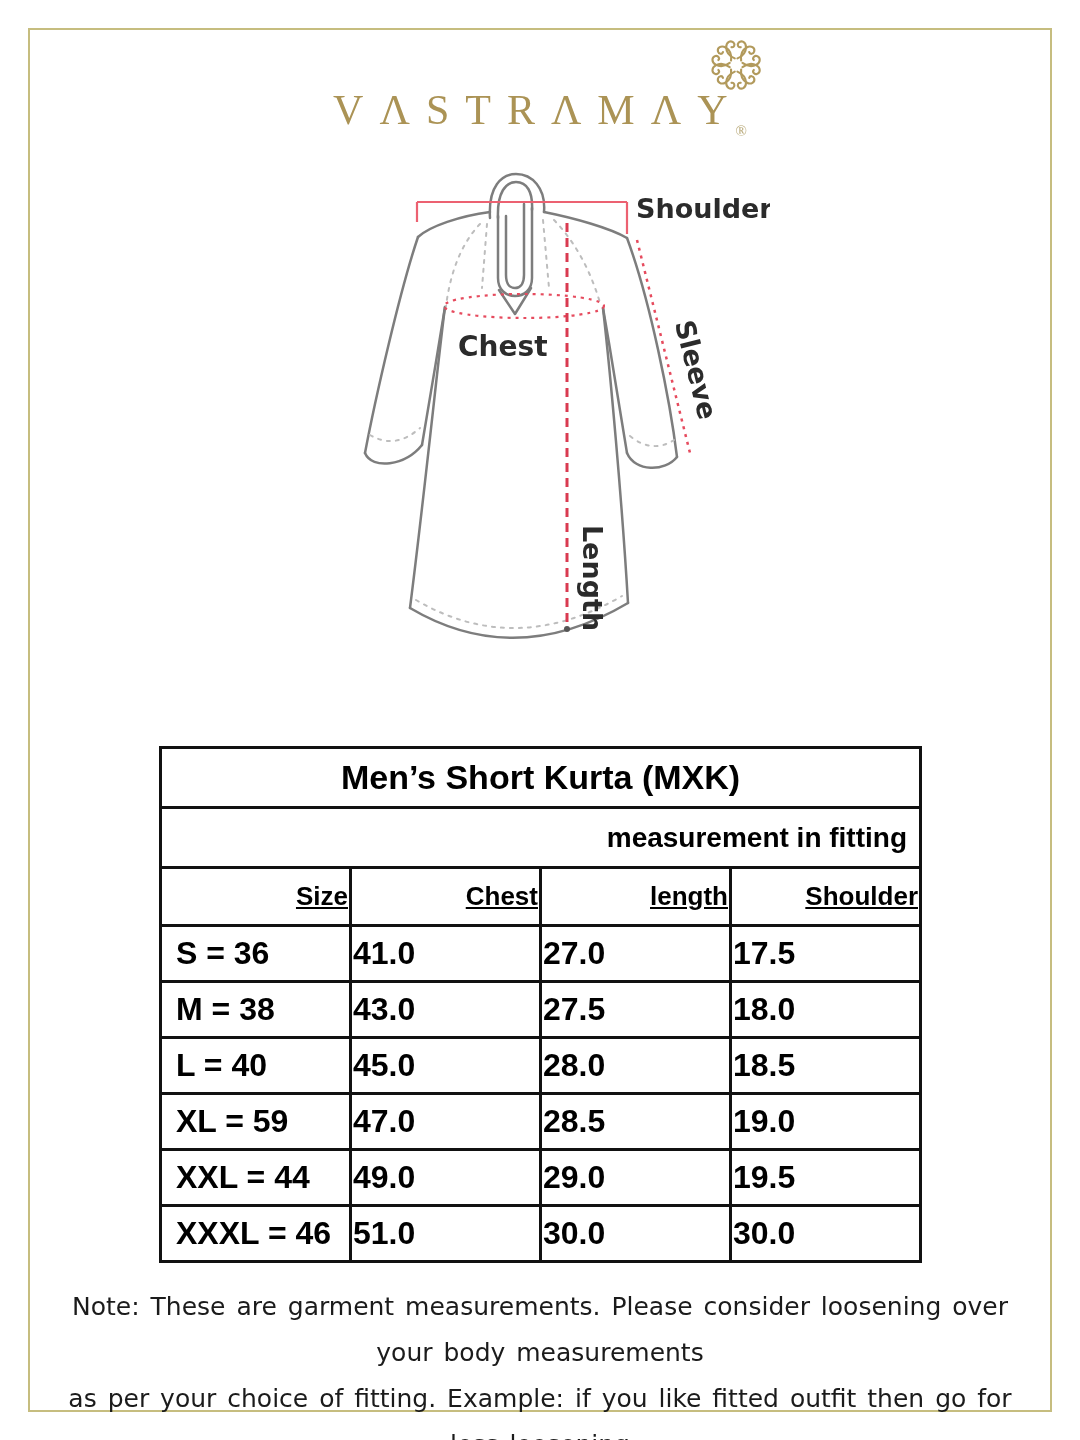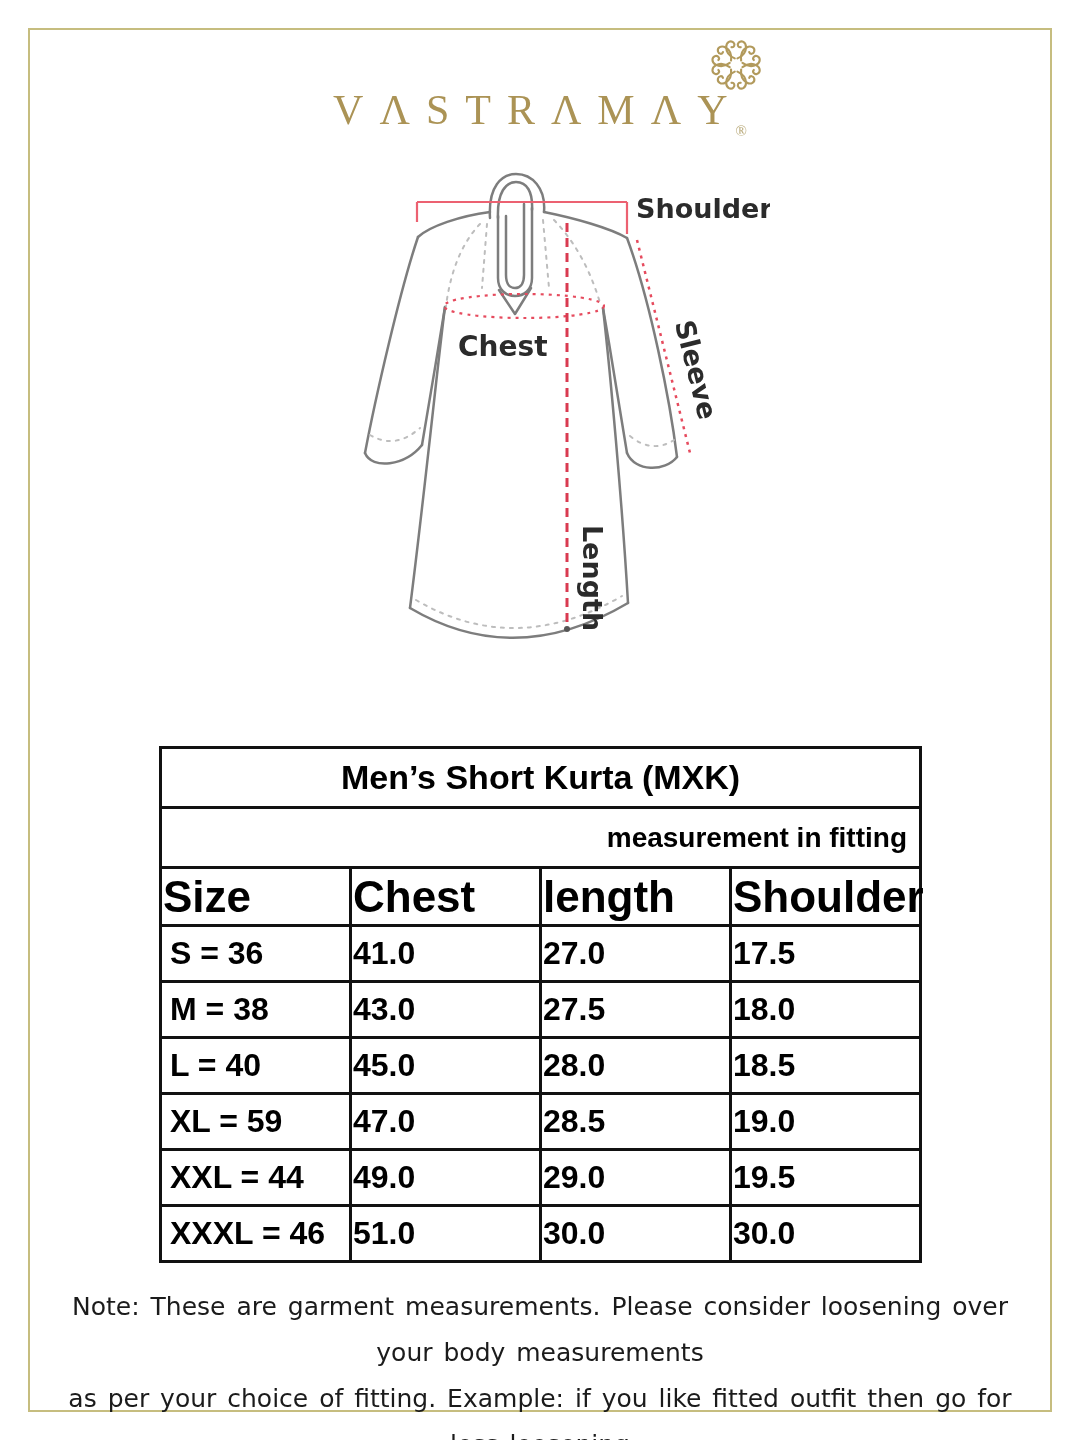--- a/index.html
+++ b/index.html
@@ -20,23 +20,23 @@
   .diagram{position:absolute;left:330px;top:160px;width:440px;height:580px;}
   .diagram text{font-family:"DejaVu Sans",sans-serif;font-weight:600;fill:#2b2b2b;}
 
   
   .size-table-wrap{position:absolute;left:159px;top:746px;width:763px;}
   table.size-table{width:100%;border-collapse:collapse;table-layout:fixed;
         border:3px solid #111;font-family:"Liberation Sans",sans-serif;color:#000;}
   table.size-table td,table.size-table th{border:3px solid #111;background:#fff;}
   .t-title{height:55px;text-align:center;font-weight:bold;font-size:34px;}
   .t-sub{height:55px;text-align:right;font-weight:bold;font-size:28px;padding-right:12px;}
-  .t-head th{height:53px;font-weight:bold;font-size:44px;text-align:left;}
+  .t-head th{height:53px;font-weight:bold;font-size:26px;text-align:right;text-decoration:underline;}
   .t-row td{height:51px;font-weight:bold;font-size:32px;text-align:left;}
-  .t-row td.size-cell{text-align:left;padding-left:8px;}
+  .t-row td.size-cell{text-align:left;padding-left:14px;}
 
   
   .note{position:absolute;left:60px;right:60px;top:1284px;text-align:center;
         font-family:"DejaVu Sans",sans-serif;font-size:25px;line-height:46px;
         color:#1b1b1b;word-spacing:3px;}
 </style>
 </head>
 <body>
 
 <div class="page">

